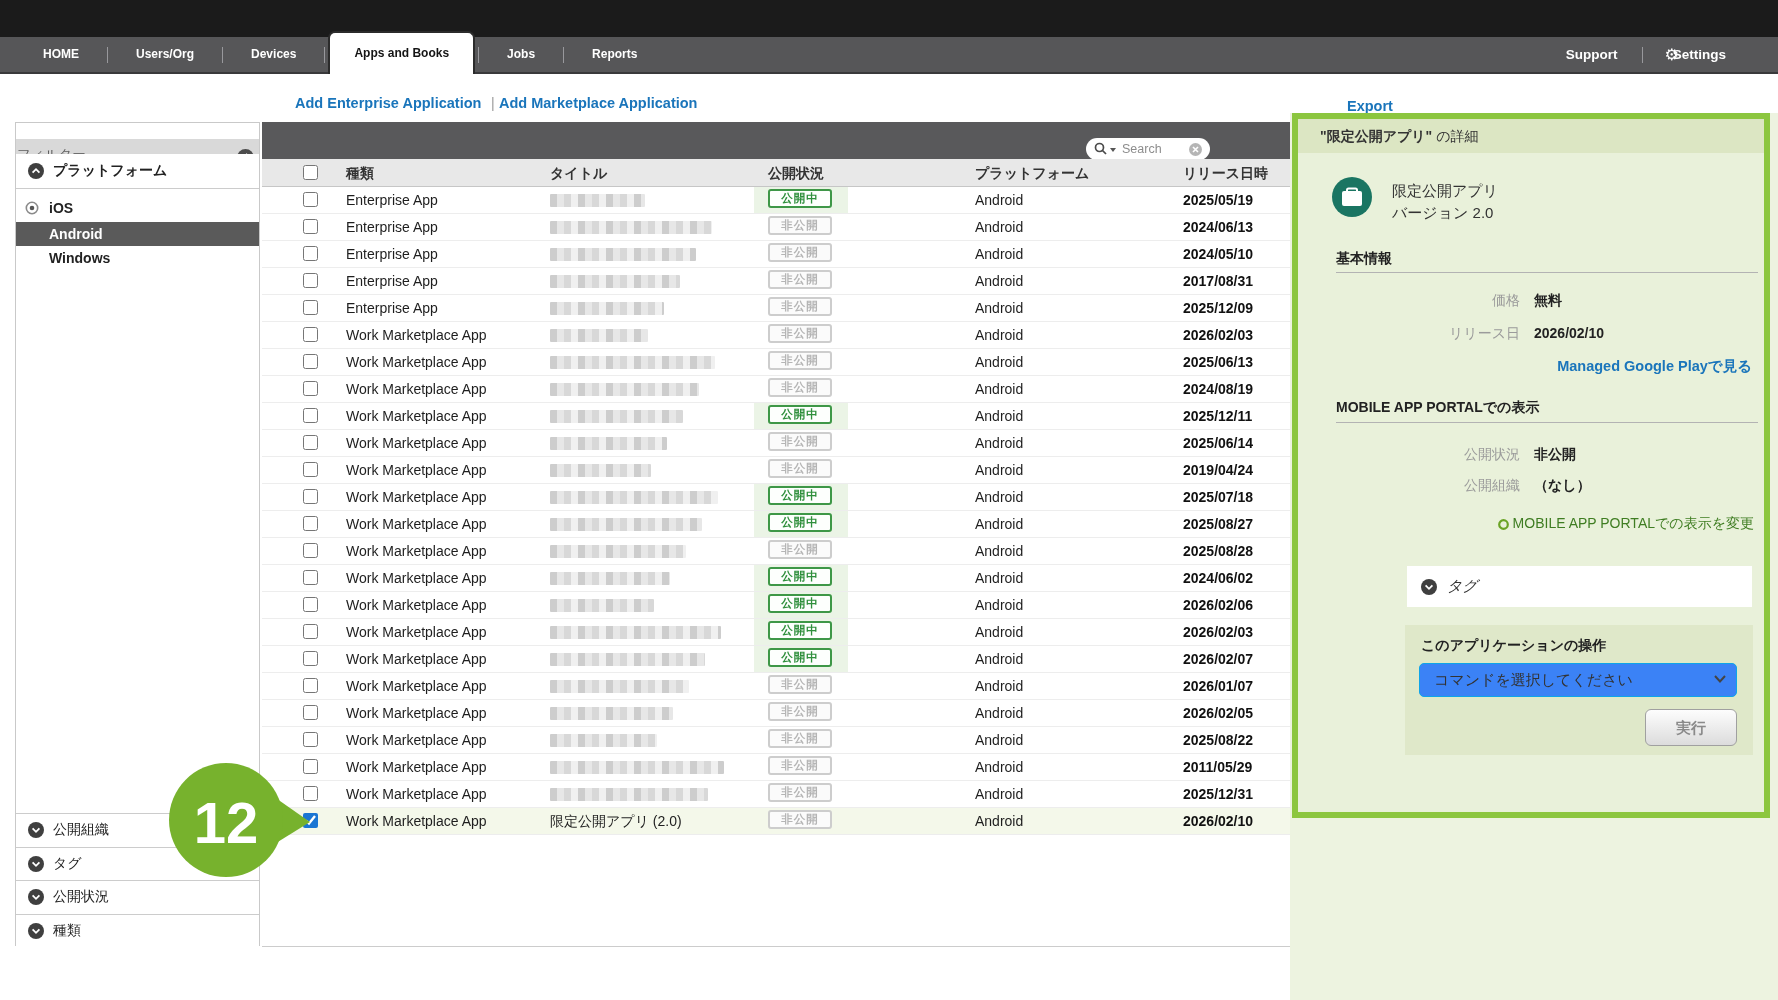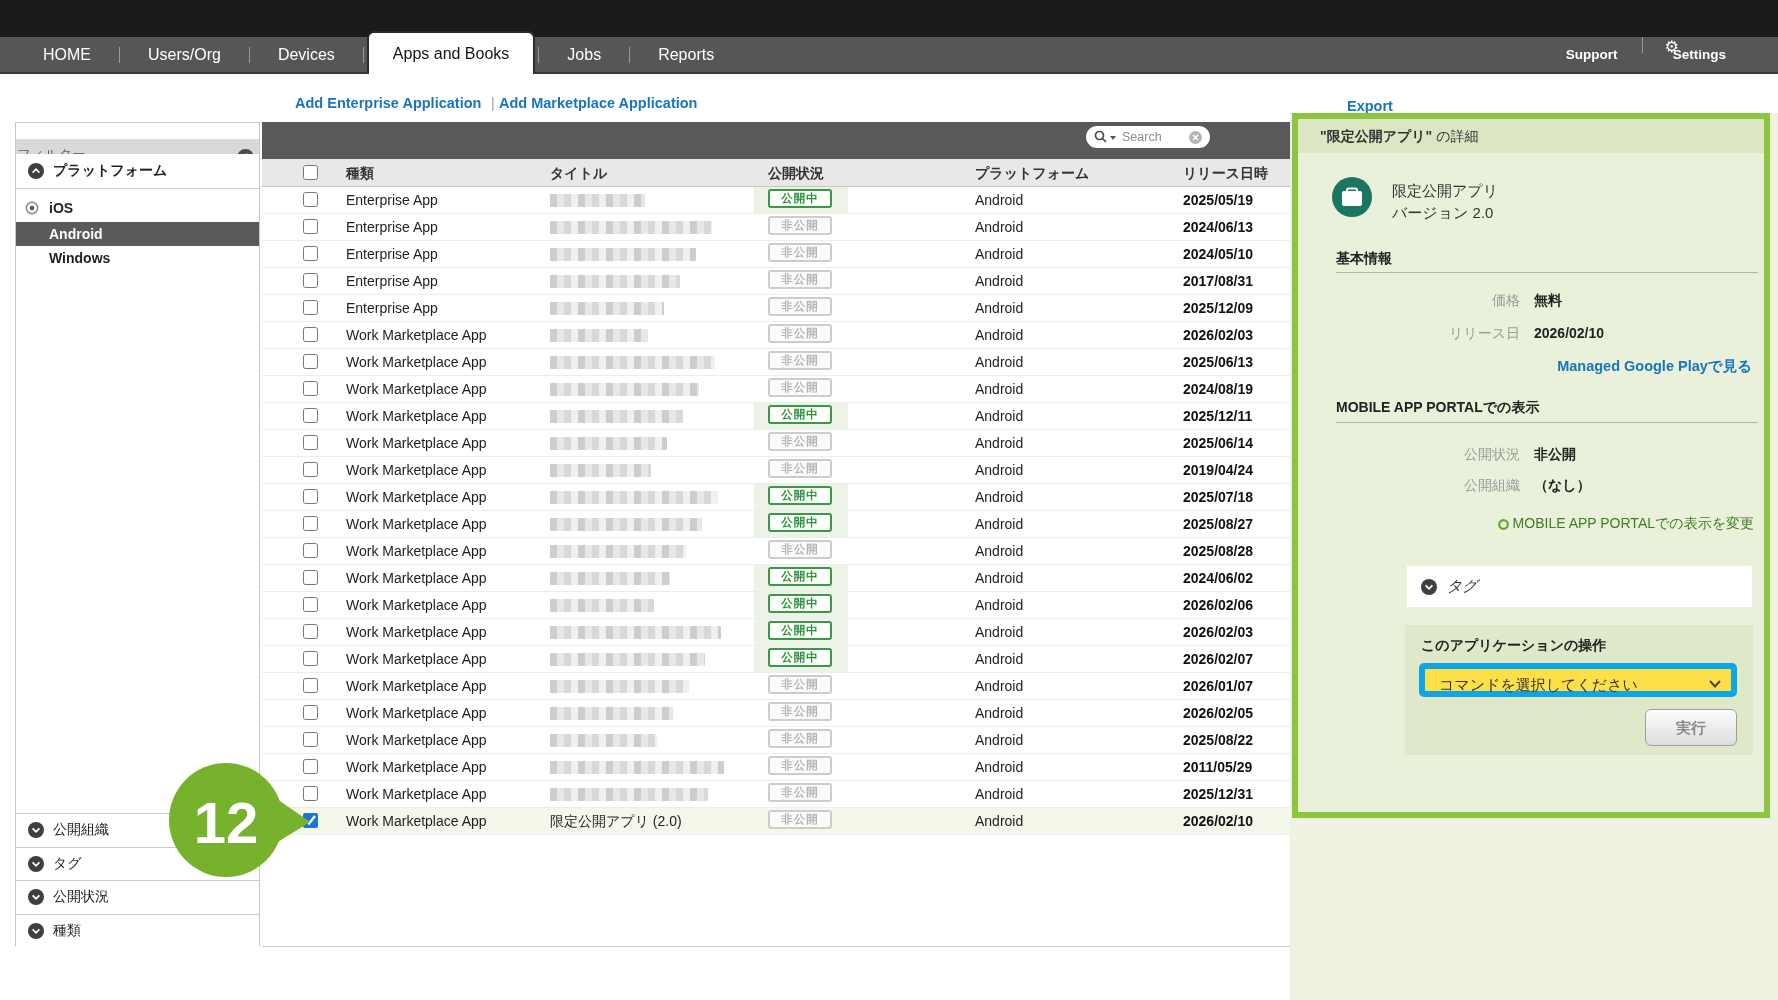--- a/index.html
+++ b/index.html
@@ -4,26 +4,26 @@
 <style>
   html,body{margin:0;padding:0}
   body{width:1778px;height:1000px;position:relative;background:#fff;
        font-family:"Liberation Sans","DejaVu Sans",sans-serif;overflow:hidden;
        -webkit-font-smoothing:antialiased}
   .abs{position:absolute}
   
   .topblack{position:absolute;left:0;top:0;width:1778px;height:37px;background:#1b1b1b}
   .navbar{position:absolute;left:0;top:37px;width:1778px;height:35px;background:#565658;
           border-bottom:2px solid #39393b;display:flex;align-items:center;z-index:5}
-  .nav-tab{color:#fff;font-size:16px;font-weight:normal;padding:0 25px;line-height:35px;cursor:pointer;white-space:nowrap}
+  .nav-tab{color:#fff;font-size:12px;font-weight:bold;padding:0 25px;line-height:35px;cursor:pointer;white-space:nowrap}
   .nav-tab.active{background:#fff;color:#141414;border:2px solid #2b2b2b;border-bottom:none;
           border-radius:7px 7px 0 0;align-self:flex-end;height:41px;line-height:41px;
           margin-bottom:-2px;padding:0 24px;z-index:6}
   .nav-div{width:1px;height:16px;background:#98989c;margin:0 3px}
-  .nav-right{margin-left:auto;display:flex;align-items:flex-start;padding-right:30px}
+  .nav-right{margin-left:auto;display:flex;align-items:center;padding-right:30px}
   .nav-right .lbl{color:#fff;font-size:13.5px;font-weight:bold;padding:0 22px;line-height:35px;cursor:pointer}
   .gear{color:#fff;font-size:16px;margin-right:-14px}
   
   .bluelink{color:#1a75bb;font-size:14.5px;font-weight:bold;text-decoration:none;cursor:pointer;white-space:nowrap}
   .linksep{color:#9a9a9a;font-size:14px;padding:0 12px}
   
   .sidebar{position:absolute;left:15px;top:122px;width:245px;height:824px;background:#fff;
            border:1px solid #c9c9c9;box-sizing:border-box}
   .sb-head{position:absolute;left:0;top:16px;width:100%;height:31px;background:#d9d9d9;
            color:#5c5c5c;font-size:13.5px;line-height:31px;box-sizing:border-box;padding-left:1px}
@@ -35,21 +35,21 @@
   .plat-item{position:absolute;left:0;width:100%;height:24px;line-height:24px;font-size:14px;
            font-weight:bold;color:#222;cursor:pointer;box-sizing:border-box;padding-left:33px}
   .plat-item.sel{background:#5a5a5a;color:#fff}
   .plat-bullet{position:absolute;left:9px;top:5px}
   .sb-bottom{height:33.5px !important;border-top:1px solid #ccc;border-bottom:none !important}
   .sb-bottom .txt{font-weight:normal;color:#1c1c1c}
   
   .tablewrap{position:absolute;left:262px;top:122px;width:1028px;height:825px;background:#fff;
            border-bottom:1px solid #ccc;box-sizing:border-box}
   .t-toolbar{position:absolute;left:0;top:0;width:1028px;height:37px;background:#59595b}
-  .searchpill{position:absolute;left:824px;top:4px;width:124px;height:22px;background:#fff;
+  .searchpill{position:absolute;left:824px;top:16px;width:124px;height:22px;background:#fff;
            border-radius:11px;display:flex;align-items:center;padding:0 8px;box-sizing:border-box}
   .searchpill input{border:none;outline:none;flex:1;font-size:12.5px;color:#555;width:60px;
            font-family:inherit;background:transparent}
   .searchpill input::placeholder{color:#8d8d8d}
   .t-header{position:absolute;left:0;top:37px;width:1028px;height:28px;background:#e8e8e8;
            border-bottom:1px solid #c6c6c6;box-sizing:border-box}
   .hcell{position:absolute;top:0;line-height:28px;font-size:14px;color:#333;font-weight:bold;white-space:nowrap}
   .rows{position:absolute;left:0;top:65px;width:1028px}
   .trow{position:absolute;left:0;height:27px;width:1028px;border-bottom:1px solid #ededed;background:#fff;box-sizing:border-box}
   .trow.sel{background:#f4f8ea}
@@ -83,22 +83,22 @@
   .p-row .plabel{display:inline-block;width:184px;text-align:right;color:#9b9b9b}
   .p-row .pval{margin-left:14px;font-weight:bold;color:#222}
   .p-link{position:absolute;font-size:14.5px;font-weight:bold;color:#1a75bb;cursor:pointer;white-space:nowrap}
   .p-glink{position:absolute;font-size:14px;color:#3f7d22;cursor:pointer;white-space:nowrap;display:flex;align-items:center;gap:4px}
   .tagbar{position:absolute;left:109px;top:447px;width:345px;height:41px;background:#fff;
          display:flex;align-items:center;cursor:pointer}
   .tagbar .ico{margin:0 10px 0 14px;display:flex}
   .tagbar .txt{font-size:15px;color:#333;font-style:italic}
   .opsbox{position:absolute;left:107px;top:506px;width:348px;height:130px;background:#dfe8c9}
   .opslabel{position:absolute;left:16px;top:12px;font-size:14px;font-weight:bold;color:#222}
-  .opselect{position:absolute;left:14px;top:38px;width:318px;height:34px;background:#fde047;
-         border:6px solid #0ea5e9;border-radius:5px;box-sizing:border-box;line-height:32px;
+  .opselect{position:absolute;left:14px;top:38px;width:318px;height:34px;background:#3b82f6;
+         border:1px solid #0ea5e9;border-radius:5px;box-sizing:border-box;line-height:32px;
          font-size:15px;color:#333;padding-left:14px;cursor:pointer}
   .opselect svg{position:absolute;right:10px;top:11px}
   .execbtn{position:absolute;right:16px;top:84px;width:90px;height:35px;border:1px solid #a0a0a0;
          border-radius:6px;background:linear-gradient(#fdfdfd,#dcdcdc);font-size:15px;font-weight:bold;
          color:#8a8a8a;text-align:center;line-height:35px;cursor:pointer}
   
   .stepmark{position:absolute;left:158px;top:752px;z-index:20}
 </style>
 </head>
 <body>

